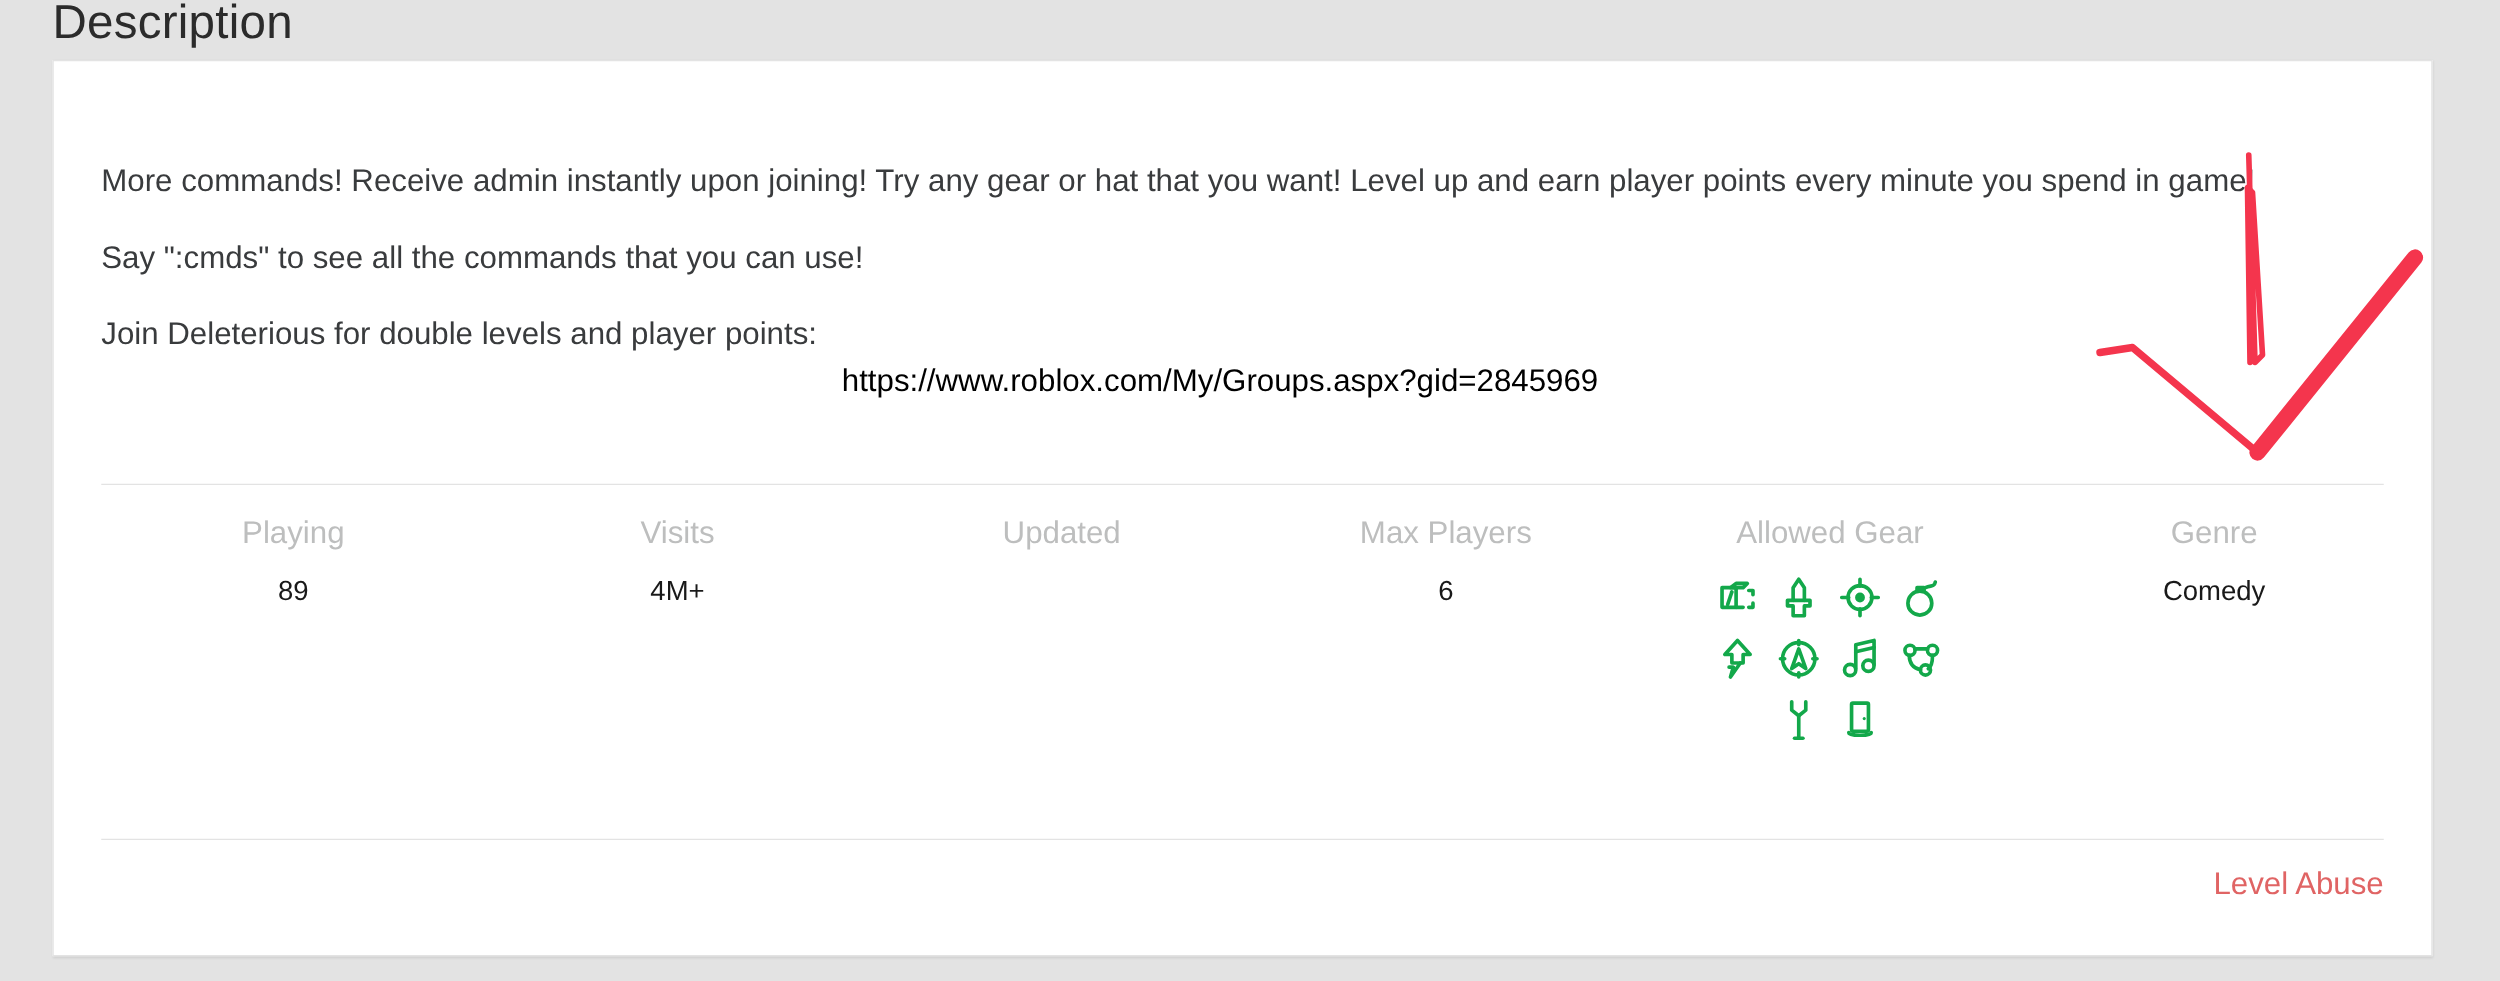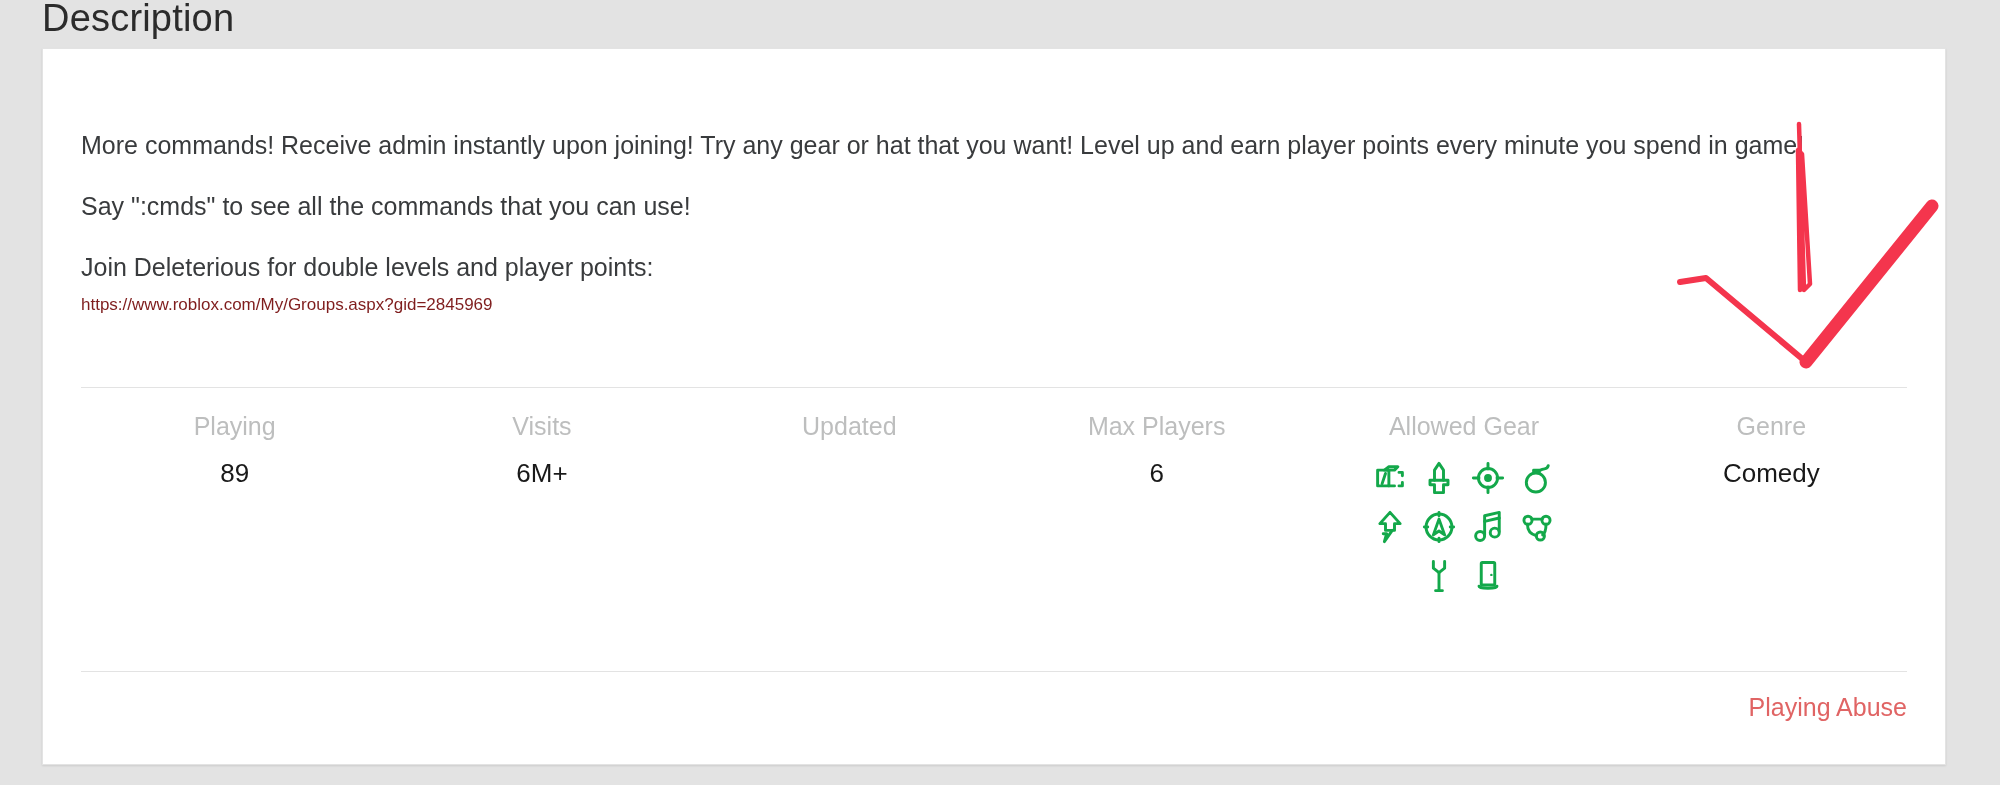--- a/index.html
+++ b/index.html
@@ -54,25 +54,26 @@
     line-height: 38px;
     color: #393b3d;
     margin: 0;
     font-weight: 400;
     white-space: pre-wrap;
   }
   .desc-p + .desc-p {
     margin-top: 23px;
   }
   .desc-link {
-    font-size: 17px;
+    font-size: 25px;
     line-height: 38px;
-    color: #7f1d1d;
+    color: #000000;
     text-decoration: none;
     display: block;
+    text-align: center;
   }
 
   
   .divider {
     position: absolute;
     left: 38px;
     right: 38px;
     height: 1px;
     background: #e3e3e3;
   }
@@ -94,21 +95,21 @@
     min-width: 0;
   }
   .stat-label {
     font-size: 25px;
     color: #bdbebe;
     line-height: 34px;
     font-weight: 400;
     white-space: nowrap;
   }
   .stat-value {
-    font-size: 26px;
+    font-size: 22px;
     color: #191919;
     line-height: 40px;
     margin-top: 10px;
     font-weight: 400;
     white-space: nowrap;
   }
 
   
   .gear-grid {
     margin-top: 10px;
@@ -179,21 +180,21 @@
 
   <div class="stats">
 
     <div class="stat">
       <div class="stat-label">Playing</div>
       <div class="stat-value">89</div>
     </div>
 
     <div class="stat">
       <div class="stat-label">Visits</div>
-      <div class="stat-value">6M+</div>
+      <div class="stat-value">4M+</div>
     </div>
 
 
     <div class="stat">
       <div class="stat-label">Updated</div>
     </div>
 
     <div class="stat">
       <div class="stat-label">Max Players</div>
       <div class="stat-value">6</div>
@@ -292,21 +293,21 @@
 
     <div class="stat">
       <div class="stat-label">Genre</div>
       <div class="stat-value">Comedy</div>
     </div>
 
   </div>
 
   <div class="divider divider-bottom"></div>
 
-  <a class="report-abuse" href="#">Playing Abuse</a>
+  <a class="report-abuse" href="#">Level Abuse</a>
 
 </div>
 
 <div class="annotation">
   <svg viewBox="0 0 360 270" preserveAspectRatio="none">
 
     <path d="M159 14 L164 180 L170 174 L162 44 L158 40 L160 180" fill="none" stroke="#f4354d" stroke-width="4.5" stroke-linecap="round" stroke-linejoin="round"></path>
 
     <path d="M40 172 L66 168 L166 252" fill="none" stroke="#f4354d" stroke-width="6" stroke-linecap="round" stroke-linejoin="round"></path>
     <path d="M166 252 L292 96" fill="none" stroke="#f4354d" stroke-width="13" stroke-linecap="round" stroke-linejoin="round"></path>

